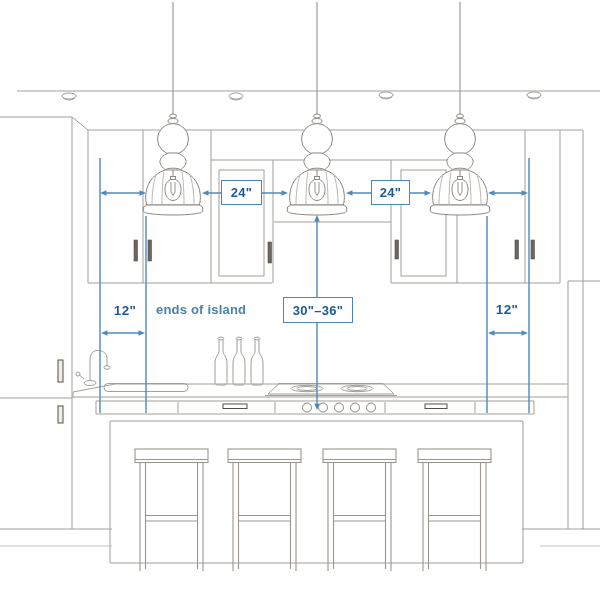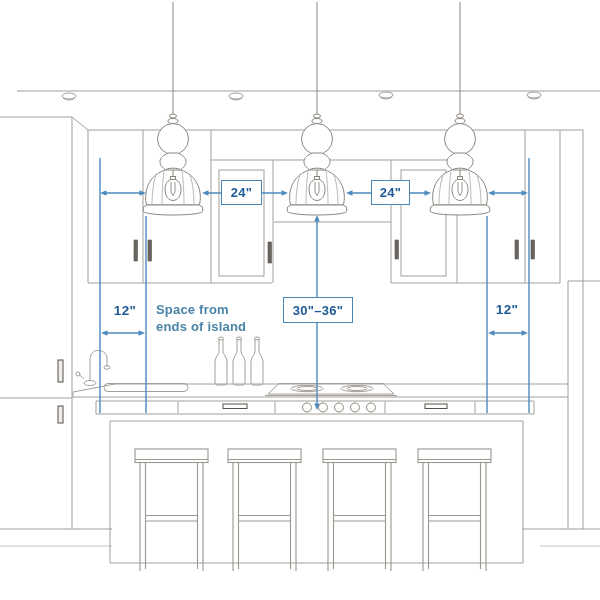--- a/index.html
+++ b/index.html
@@ -175,17 +175,16 @@
 
 <div class="dim-box" style="left:371px;top:180px;width:39px;height:25px;">24"</div>
 
 <div class="dim-box" style="left:283px;top:297px;width:70px;height:26px;">30"–36"</div>
 
 <div class="dim-text" style="left:106px;top:303px;width:38px;">12"</div>
 
 <div class="dim-text" style="left:488px;top:302px;width:38px;">12"</div>
 
 <div class="note" style="left:156px;top:302px;">
-  <div>Space from</div>
   <div>ends of island</div>
 </div>
 
 </div>
 
 </body></html>

